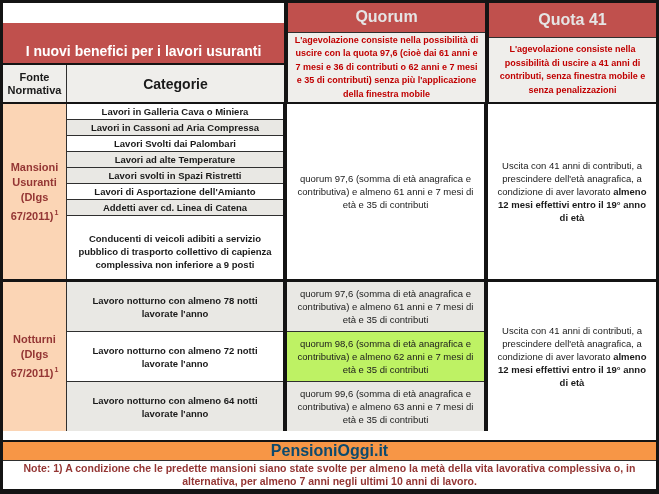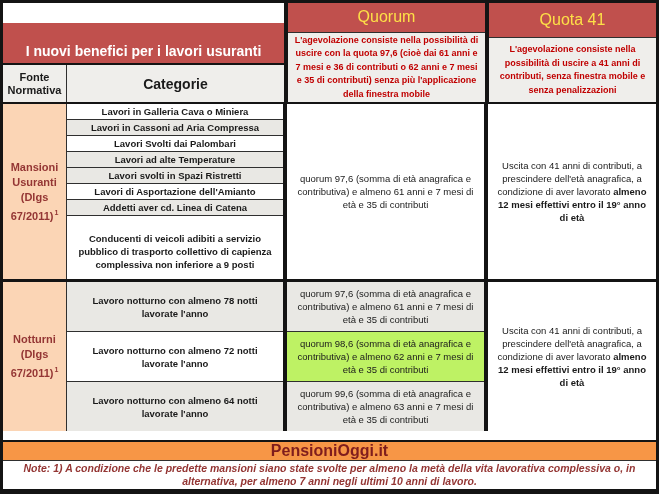--- a/index.html
+++ b/index.html
@@ -36,21 +36,21 @@
   }
   .categorie-header{
     flex:1;background:var(--cellgray);display:flex;align-items:center;justify-content:center;
     font-weight:bold;font-size:14px;
   }
   .vsep{width:4px;background:var(--thick);}
   .top-col{display:flex;flex-direction:column;}
   .top-col.quorum{width:197px;}
   .top-col.quota{flex:1;}
   .red-band{
-    height:34px;background:var(--red);color:#fde047;font-weight:normal;font-size:16px;
+    height:34px;background:var(--red);color:#e5e5e5;font-weight:bold;font-size:16px;
     display:flex;align-items:center;justify-content:center;
   }
   .desc-cell{
     flex:1;background:var(--cellgray);border-top:1px solid var(--thin);
     color:var(--redtext);font-weight:bold;font-size:9px;line-height:13.5px;
     display:flex;align-items:center;justify-content:center;text-align:center;
     padding:1px 6px;
   }
   
   .section{display:flex;}
@@ -90,26 +90,26 @@
   .q-row.alt{background:var(--altgray);}
   .q-row.white{background:#bef264;}
   .quota-cell{
     flex:1;background:#fff;display:flex;flex-direction:column;align-items:center;justify-content:center;
     text-align:center;font-size:9.5px;line-height:13px;padding:2px 8px;
   }
   .quota-cell .bold{font-weight:bold;}
   
   .footer-orange{
     height:20px;border-top:2px solid var(--thick);background:var(--orange);
-    color:#7f1d1d;font-weight:bold;font-size:16px;
+    color:#0c4a6e;font-weight:bold;font-size:16px;
     display:flex;align-items:center;justify-content:center;margin-top:9px;
   }
   .footer-note{
     flex:1;border-top:1px solid var(--thin);background:#fff;
-    color:var(--maroon);font-weight:bold;font-style:italic;font-size:10.5px;line-height:13px;
+    color:var(--maroon);font-weight:bold;font-size:10.5px;line-height:13px;
     display:flex;align-items:center;justify-content:center;text-align:center;padding:1px 18px;
   }
   sup{font-size:7px;vertical-align:super;margin-left:1px;}
 </style>
 </head>
 <body>
 
 <div class="sheet">
 
   <div class="top-row">

